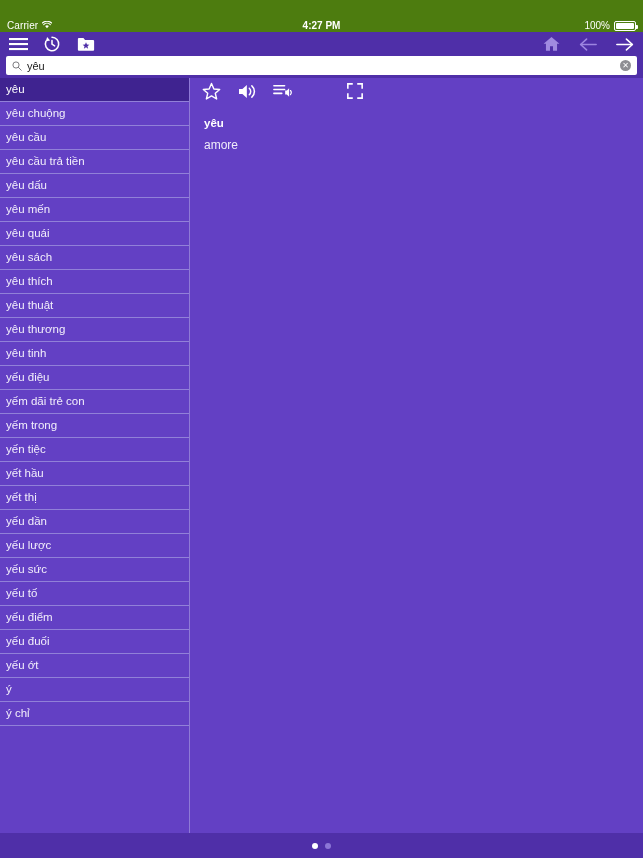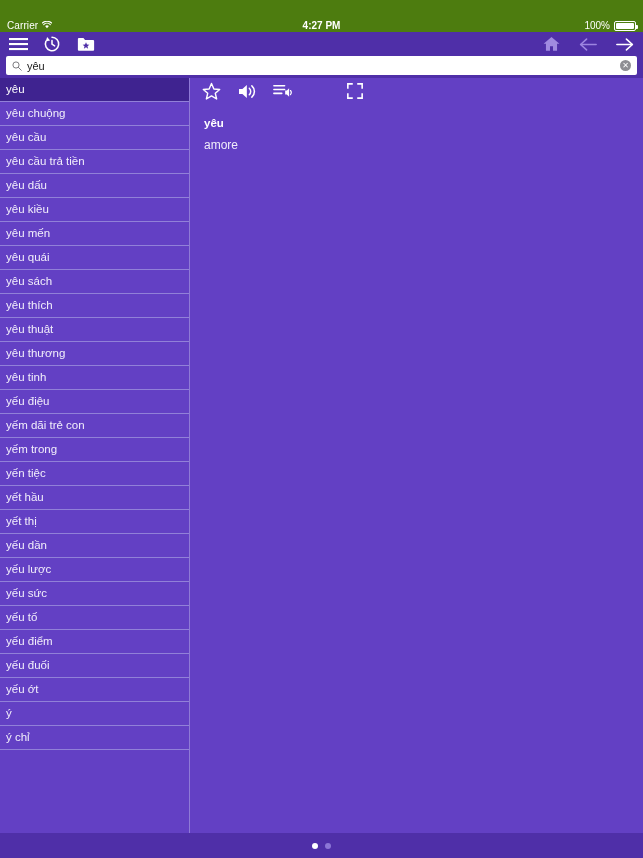--- a/index.html
+++ b/index.html
@@ -314,21 +314,20 @@
 
   <div class="content">
 
     <div class="list-pane">
       <div class="list-inner" id="word-list">
           <div class="list-item selected">yêu</div>
           <div class="list-item">yêu chuộng</div>
           <div class="list-item">yêu cầu</div>
           <div class="list-item">yêu cầu trả tiền</div>
           <div class="list-item">yêu dấu</div>
-          <div class="list-item">yêu kiều</div>
           <div class="list-item">yêu mến</div>
           <div class="list-item">yêu quái</div>
           <div class="list-item">yêu sách</div>
           <div class="list-item">yêu thích</div>
           <div class="list-item">yêu thuật</div>
           <div class="list-item">yêu thương</div>
           <div class="list-item">yêu tinh</div>
           <div class="list-item">yếu điệu</div>
           <div class="list-item">yếm dãi trẻ con</div>
           <div class="list-item">yếm trong</div>

